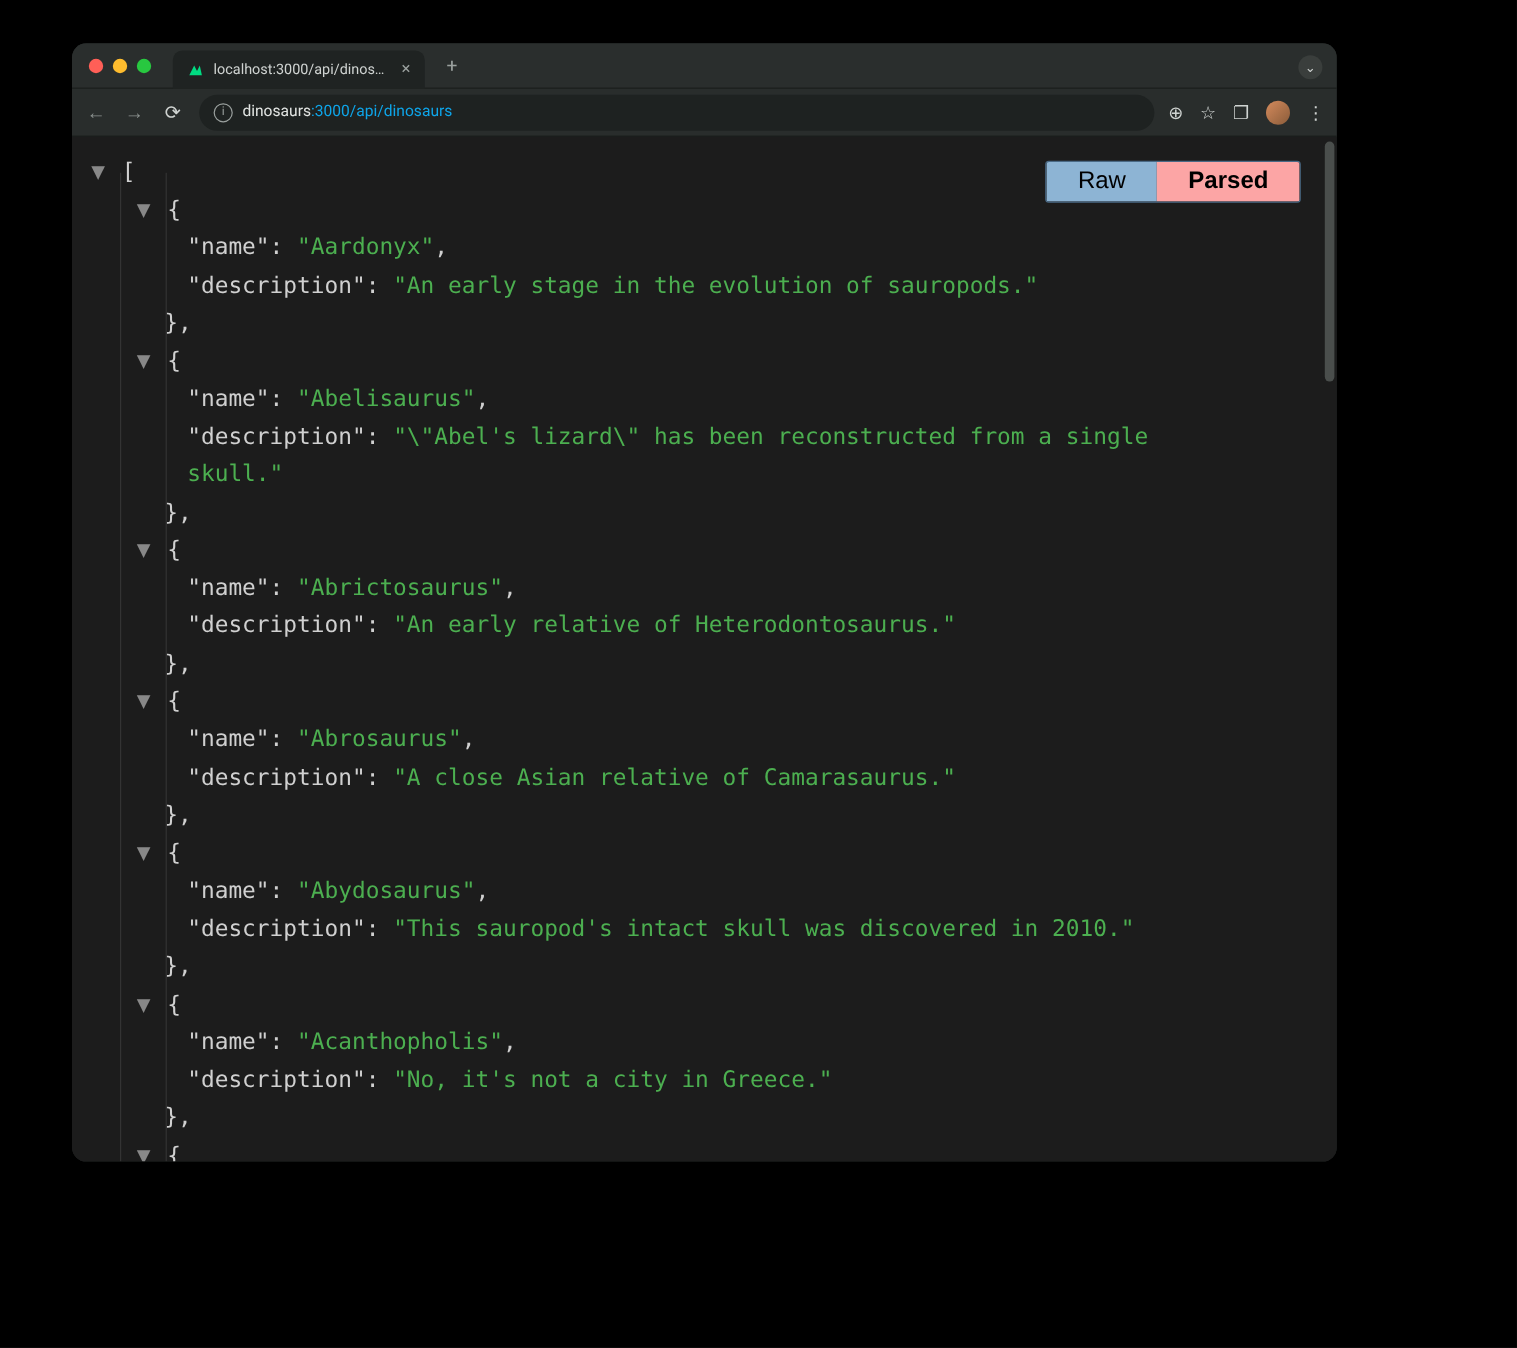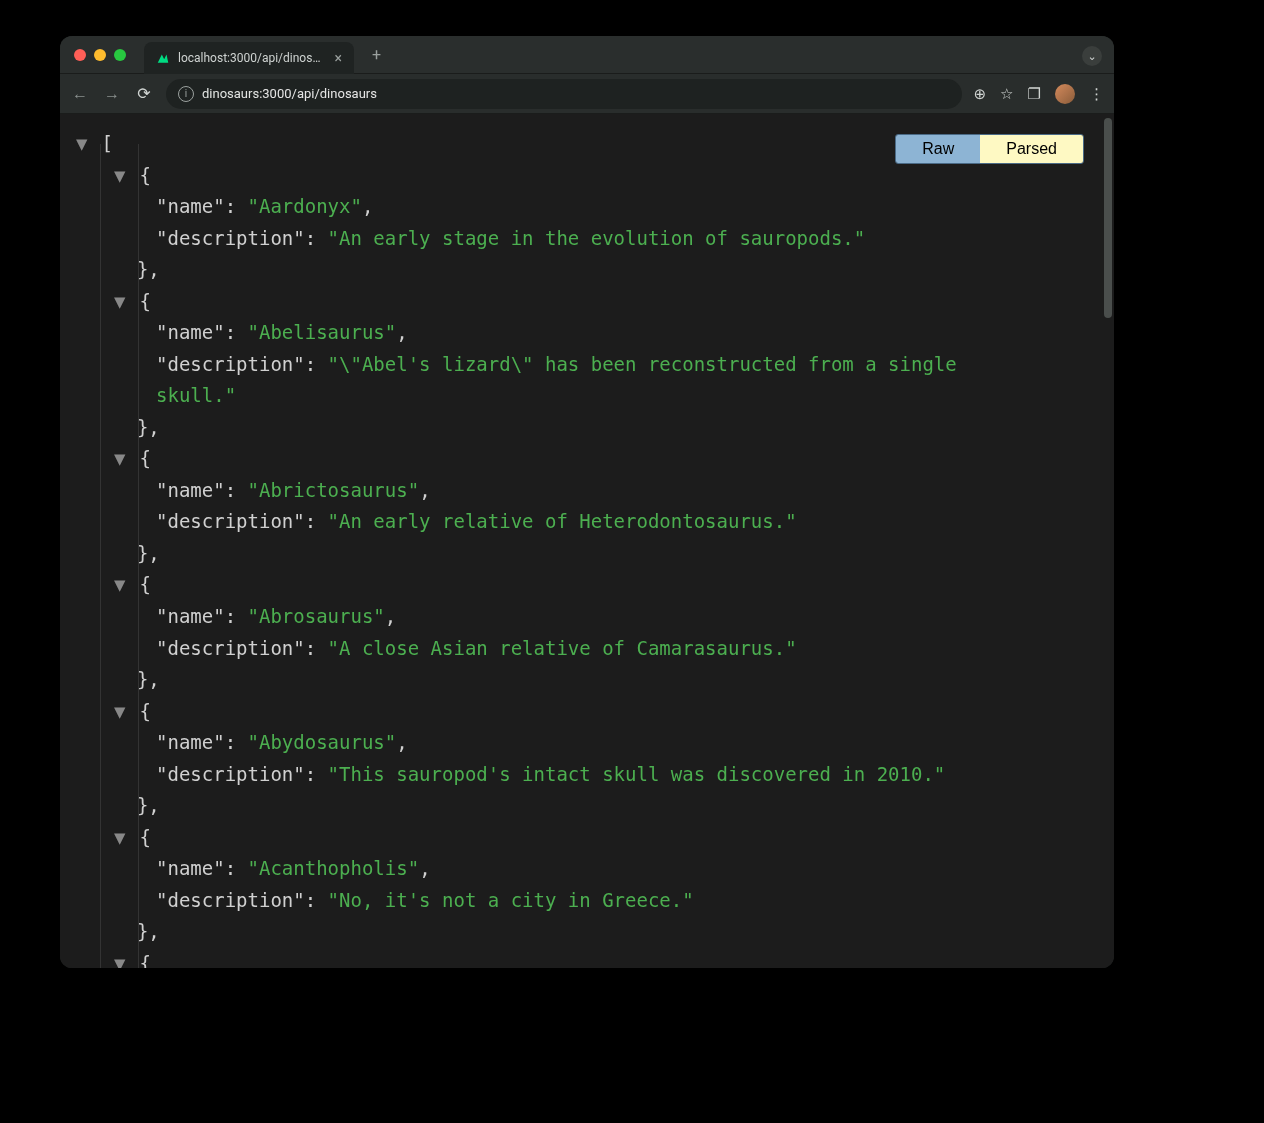--- a/index.html
+++ b/index.html
@@ -55,44 +55,44 @@
   .navbtn{ color:#8b918f; width:20px;text-align:center; cursor:pointer; font-size:16px;}
   .navbtn.enabled{ color:#cfd3d1; }
   .addrbar{
     flex:1; height:30px; background:#1e2221; border-radius:16px;
     display:flex; align-items:center; padding:0 12px; gap:8px;
     color:#b6bab8; font-size:13px;
   }
   .info-icon{ width:16px;height:16px;border:1.5px solid #9aa09e;border-radius:50%;
     display:flex;align-items:center;justify-content:center; font-size:10px; color:#9aa09e;}
   .url-host{ color:#e2e5e3; }
-  .url-path{ color:#e5e5e5; }
+  .url-path{ color:#0ea5e9; }
   .tool-right{ display:flex; gap:14px; align-items:center; color:#cfd3d1; font-size:15px;}
   .tool-icon{ cursor:pointer; }
   .avatar{ width:20px;height:20px;border-radius:50%; background:linear-gradient(135deg,#d48a5c,#8a5c3a);}
   .menu-chevron{
     position:absolute; right:12px; top:10px; width:20px;height:20px;
     background:#3a3e3c; border-radius:50%; color:#cfd3d1;
     display:flex;align-items:center;justify-content:center; font-size:11px;
   }
   .content{
     flex:1; position:relative; background:#1c1c1c; overflow:hidden;
     font-family: "SF Mono", Menlo, Consolas, monospace;
   }
   .scrollbar{
     position:absolute; right:2px; top:4px; width:8px; height:200px;
     background:#4a4e4c; border-radius:4px;
   }
   .viewtabs{
     position:absolute; right:30px; top:20px; display:flex;
     border:1px solid #4a6a86; border-radius:3px; overflow:hidden;
-    font-family: -apple-system, sans-serif; font-size:16px;
+    font-family: -apple-system, sans-serif; font-size:20px;
   }
   .viewtab{ padding:5px 26px; cursor:pointer; background:#8db4d4; color:#000; }
-  .viewtab.active{ background:#fef9c3; }
+  .viewtab.active{ background:#fca5a5;font-weight:bold; }
   .json{
     padding:14px 0 14px 10px; font-size:19px; line-height:1.66;
     color:#d0d0d0; white-space:pre;
   }
   .tw{ color:#888; display:inline-block; width:14px; cursor:pointer; user-select:none;}
   .punc{ color:#d0d0d0; }
   .key{ color:#d0d0d0; }
   .str{ color:#4caf50; }
   .row{ display:block; }
   .i0{ padding-left:6px; }

